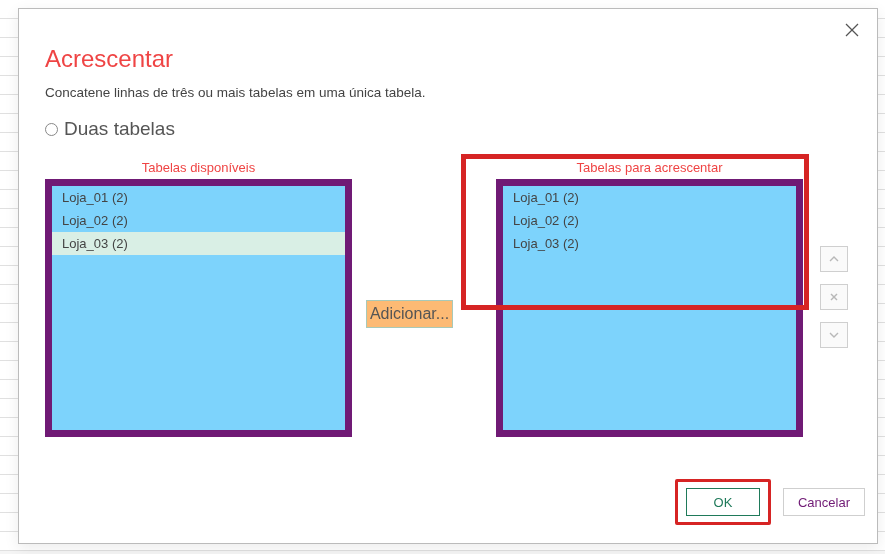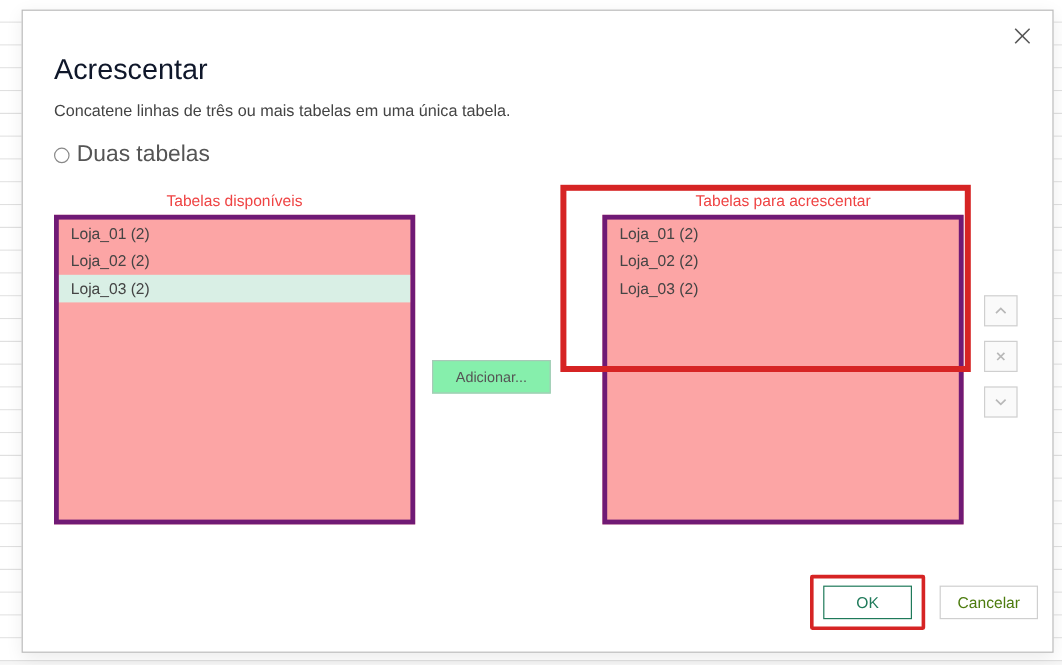--- a/index.html
+++ b/index.html
@@ -45,21 +45,21 @@
       cursor: pointer;
       color: #555;
     }
     .close-x svg { width: 14px; height: 14px; }
     .dlg-inner {
       padding: 36px 26px 18px 26px;
       height: 100%;
       position: relative;
     }
     .dlg-title {
-      color: #0f172a;
+      color: #ef4444;
       font-size: 24px;
       font-weight: 400;
       margin-bottom: 12px;
     }
     .dlg-desc {
       color: #444;
       font-size: 13.5px;
       margin-bottom: 18px;
     }
     .radio-row {
@@ -124,44 +124,44 @@
       align-items: center;
       padding-top: 86px;
     }
     .list-label {
       font-size: 13px;
       color: #ef4444;
       margin-bottom: 4px;
       text-align: center;
     }
     .listbox {
-      border: 4px solid #701a75;
+      border: 7px solid #701a75;
       height: 258px;
-      background: #fca5a5;
+      background: #7dd3fc;
       overflow: auto;
     }
     .listbox.right-box {
       height: 258px;
     }
     .list-item {
       padding: 4px 10px;
       font-size: 13px;
       color: #444;
       cursor: default;
     }
     .list-item.selected {
       background: #d9efe5;
     }
     .add-btn {
       border: 1px solid #a8c9b8;
-      background: #86efac;
+      background: #fdba74;
       color: #555;
-      font-size: 12px;
+      font-size: 16px;
       height: 28px;
-      padding: 0 19px;
+      padding: 0 3px;
       cursor: pointer;
     }
     .arrow-btn {
       width: 28px;
       height: 26px;
       border: 1px solid #cfcfcf;
       background: #fafafa;
       display: flex;
       align-items: center;
       justify-content: center;
@@ -188,21 +188,21 @@
       justify-content: center;
     }
     .btn-ok {
       border: 1px solid #1f7a5a;
       background: #fff;
       color: #1f7a5a;
     }
     .btn-cancel {
       border: 1px solid #cfcfcf;
       background: #fff;
-      color: #4d7c0f;
+      color: #701a75;
     }
     .ok-highlight {
       padding: 6px 8px;
     }
     .right-highlight {
       position: absolute;
       border: 5px solid #d62424;
       pointer-events: none;
       z-index: 20;
     }

